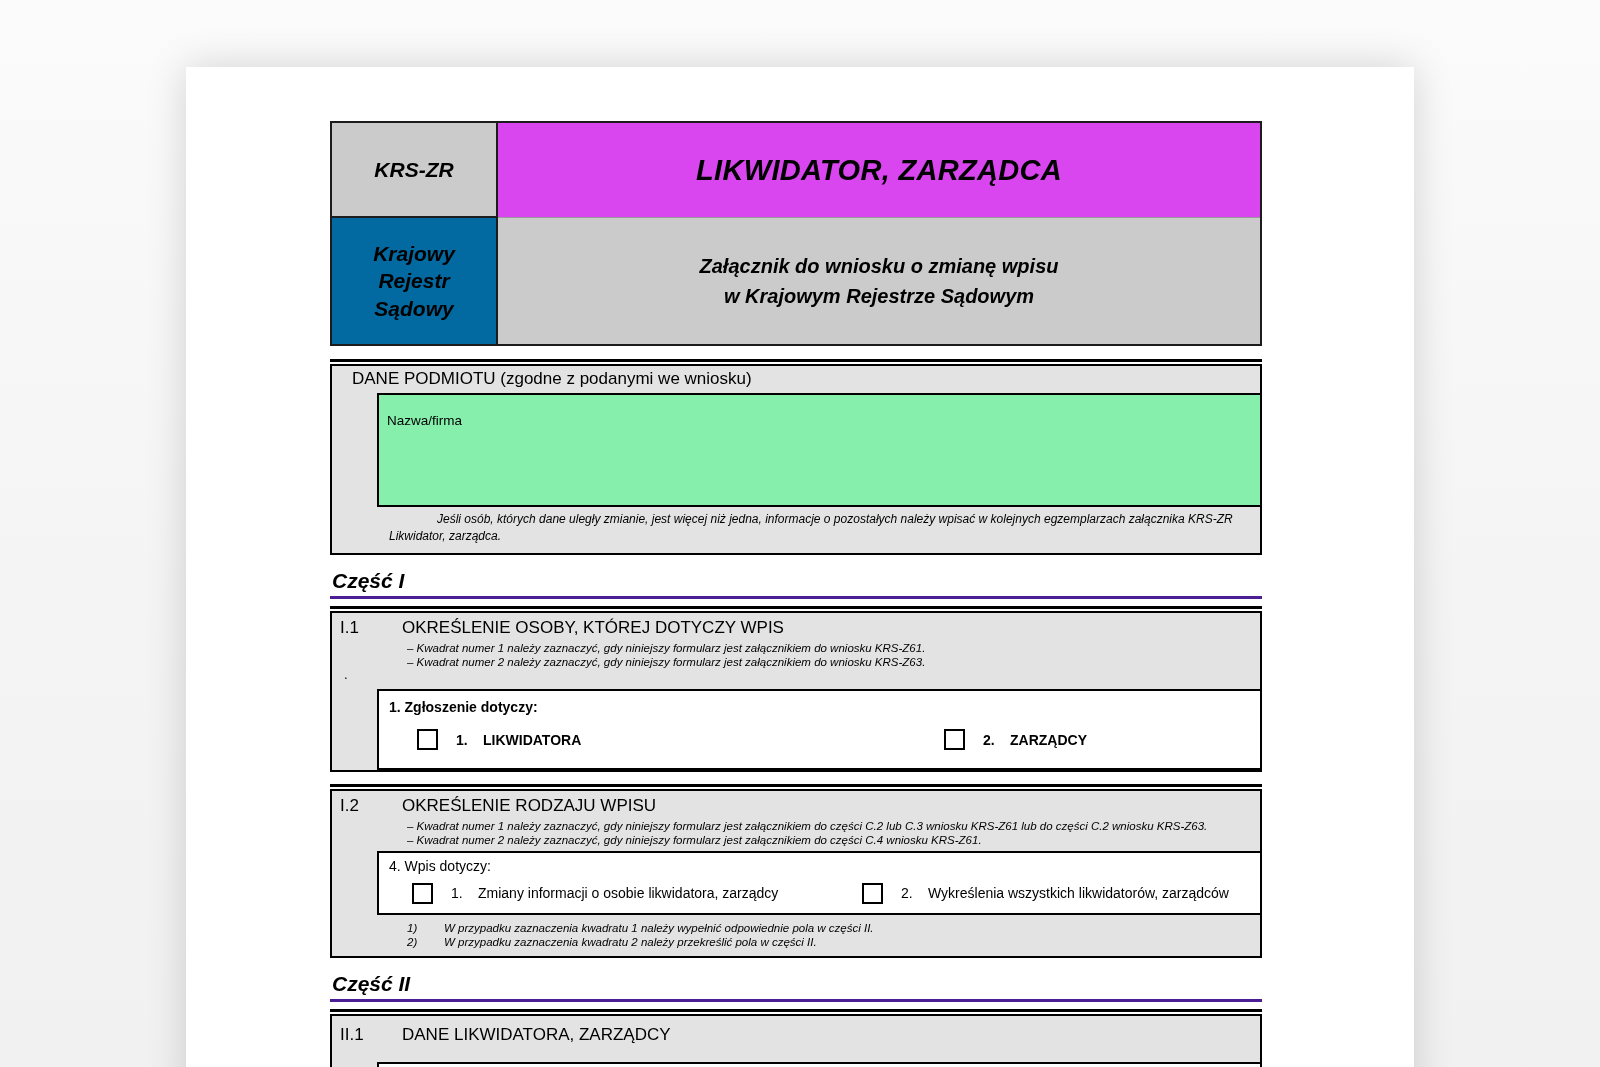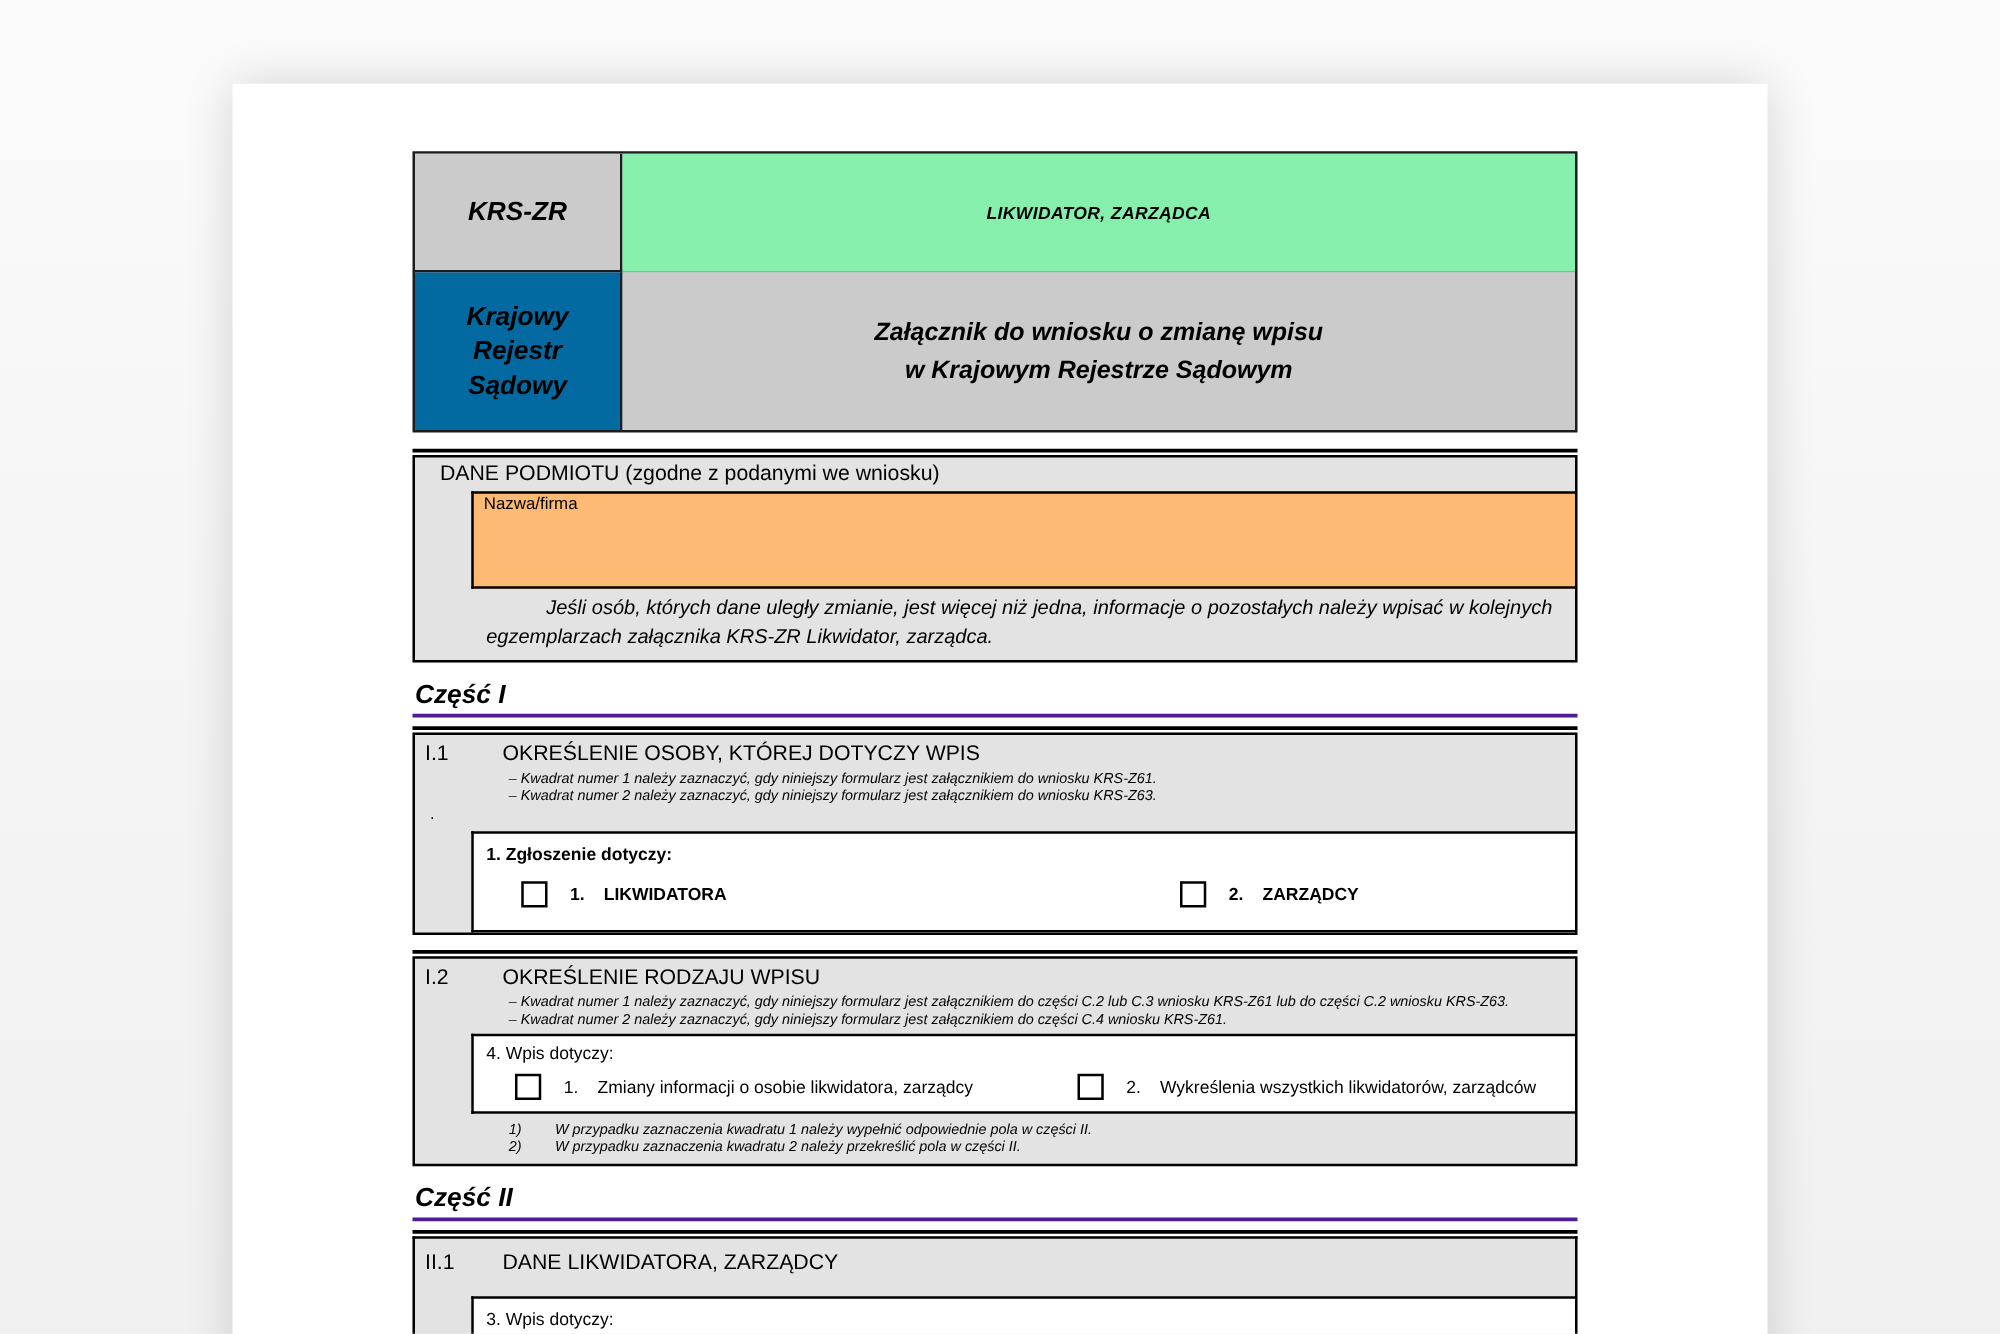--- a/index.html
+++ b/index.html
@@ -25,41 +25,41 @@
     display: grid;
     grid-template-columns: 166px 1fr;
     grid-template-rows: 95px 126px;
     border: 2px solid #1c1c1c;
   }
   .hdr-cell { display: flex; align-items: center; justify-content: center; text-align: center; font-style: italic; }
   .hdr-code {
     background: #cbcbcb; border-right: 2px solid #1c1c1c; border-bottom: 2px solid #1c1c1c;
     font-size: 21px; font-weight: bold;
   }
-  .hdr-title { background: #86efac; border-bottom: 1px solid #9a9a9a; font-size: 14px; font-weight: bold; letter-spacing: 0.3px; }
+  .hdr-title { background: #d946ef; border-bottom: 1px solid #9a9a9a; font-size: 29px; font-weight: bold; letter-spacing: 0.3px; }
   .hdr-registry { background: #0369a1; border-right: 2px solid #1c1c1c; font-size: 21px; font-weight: bold; line-height: 1.3; white-space: pre-line; }
   .hdr-subtitle { background: #cbcbcb; font-size: 20px; font-weight: bold; line-height: 1.5; white-space: pre-line; }
 
   
   .rule { height: 3px; background: #000; }
   .secbox { border: 2px solid #000; margin-top: 2px; background: #e3e3e3; }
 
   .spacer13 { height: 13px; }
   .gap12 { height: 12px; }
 
   
   .dane-title { font-size: 17px; padding: 3px 20px 4px; }
   .dane-field {
-    margin-left: 45px; background: #fdba74;
+    margin-left: 45px; background: #86efac;
     border: 2px solid #000; border-right: none;
-    height: 74px; padding: 0 8px; font-size: 13.5px;
+    height: 74px; padding: 18px 8px; font-size: 13.5px;
     box-sizing: content-box;
   }
   .dane-note {
-    font-style: italic; font-size: 16px; line-height: 1.45;
+    font-style: italic; font-size: 12px; line-height: 1.45;
     padding: 4px 14px 7px 57px; text-indent: 48px; border-radius: 19px;
   }
 
   
   .part-heading {
     margin: 14px 0 7px;
     font-size: 21px; font-weight: bold; font-style: italic;
     border-bottom: 3px solid #4c1d95; padding: 0 0 3px 2px;
   }
 

